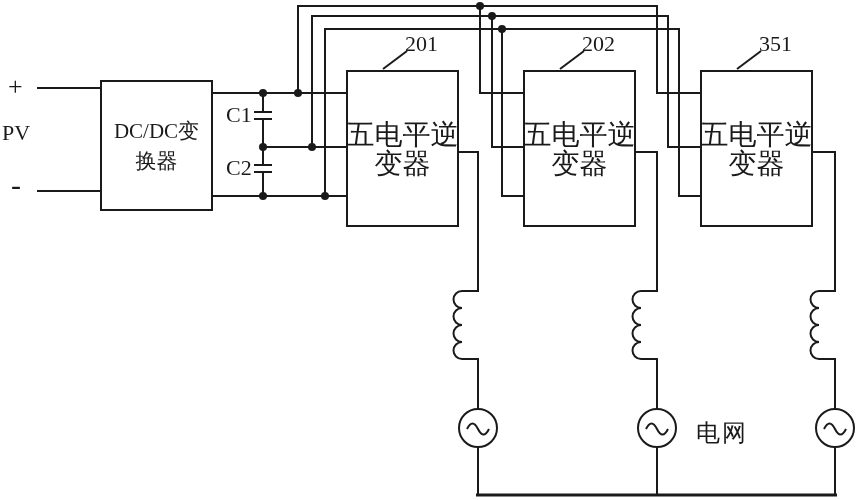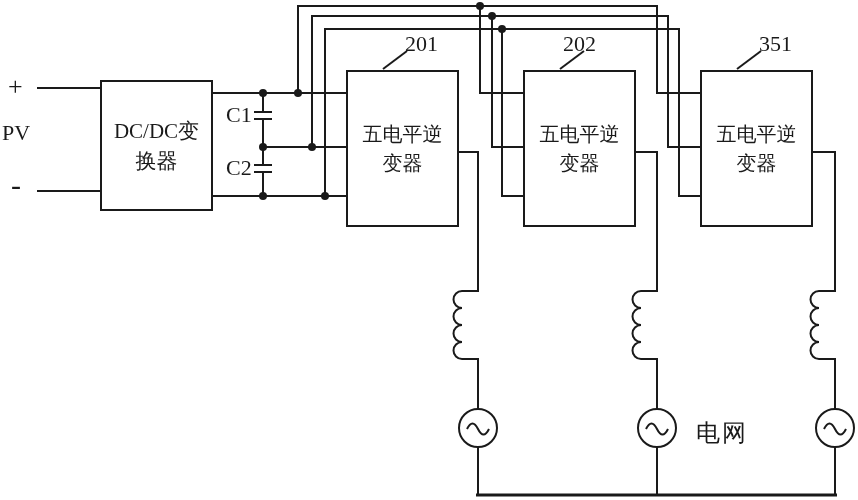--- a/index.html
+++ b/index.html
@@ -6,21 +6,21 @@
   #canvas{
     position:relative;width:858px;height:500px;background:#fff;overflow:hidden;
     font-family:"Liberation Serif","DejaVu Serif",serif;color:#1a1a1a;
   }
   #wires{position:absolute;left:0;top:0;}
   .box{
     position:absolute;border:2px solid #1a1a1a;background:#fff;box-sizing:border-box;
     display:flex;flex-direction:column;align-items:center;justify-content:center;
     text-align:center;
   }
-  .box .bline{font-size:20px;line-height:29px;white-space:nowrap;}
+  .box .bline{font-size:28px;line-height:29px;white-space:nowrap;}
   #dcdc-box .bline{font-size:21px;line-height:30px;}
   .lbl{position:absolute;white-space:nowrap;}
   .lbl-pv{font-size:22px;}
   .lbl-plus{font-size:26px;}
   .lbl-minus{font-size:30px;}
   .lbl-cap{font-size:22px;}
   .lbl-ref{font-size:22px;}
   .lbl-grid{font-size:24px;letter-spacing:2px;}
 </style>
 </head>
@@ -104,17 +104,17 @@
   </div>
 
   <div class="lbl lbl-plus" style="left:8px;top:72px;">+</div>
   <div class="lbl lbl-pv" style="left:2px;top:120px;">PV</div>
   <div class="lbl lbl-minus" style="left:11px;top:168px;">-</div>
 
   <div class="lbl lbl-cap" style="left:226px;top:102px;">C1</div>
   <div class="lbl lbl-cap" style="left:226px;top:155px;">C2</div>
 
   <div class="lbl lbl-ref" style="left:405px;top:31px;">201</div>
-  <div class="lbl lbl-ref" style="left:563px;top:31px;">202</div>
+  <div class="lbl lbl-ref" style="left:582px;top:31px;">202</div>
   <div class="lbl lbl-ref" style="left:759px;top:31px;">351</div>
 
   <div class="lbl lbl-grid" style="left:696px;top:417px;">电网</div>
 </div>
 
 </body></html>

